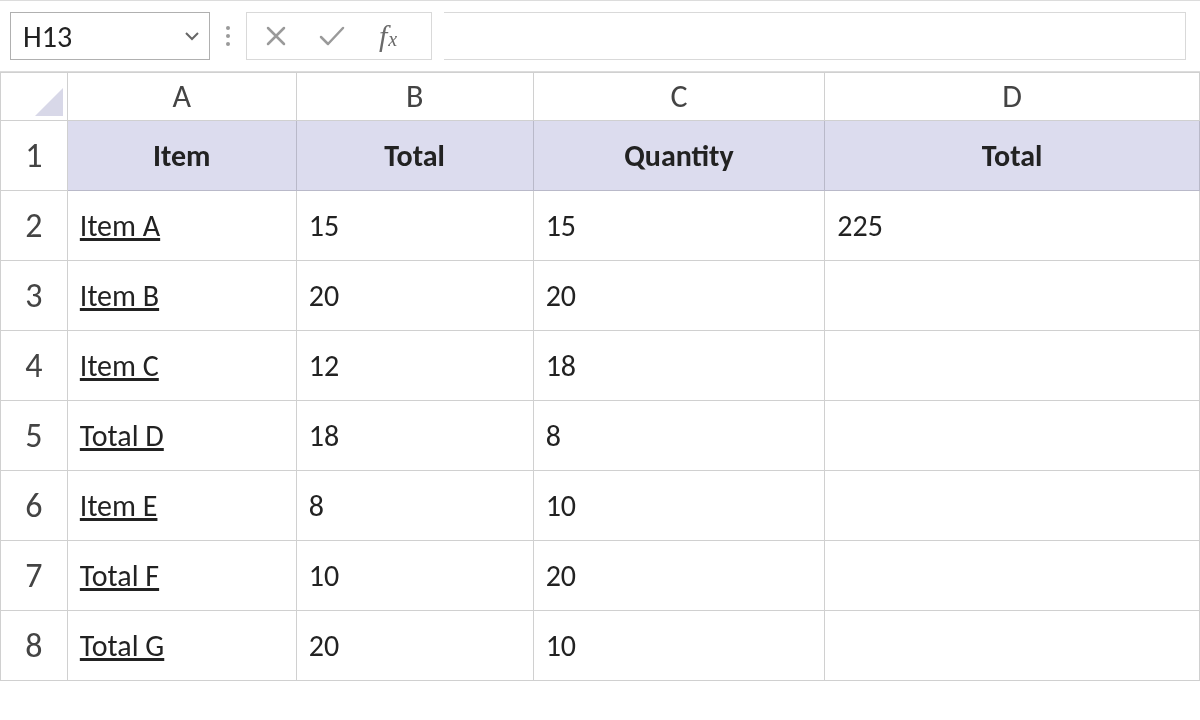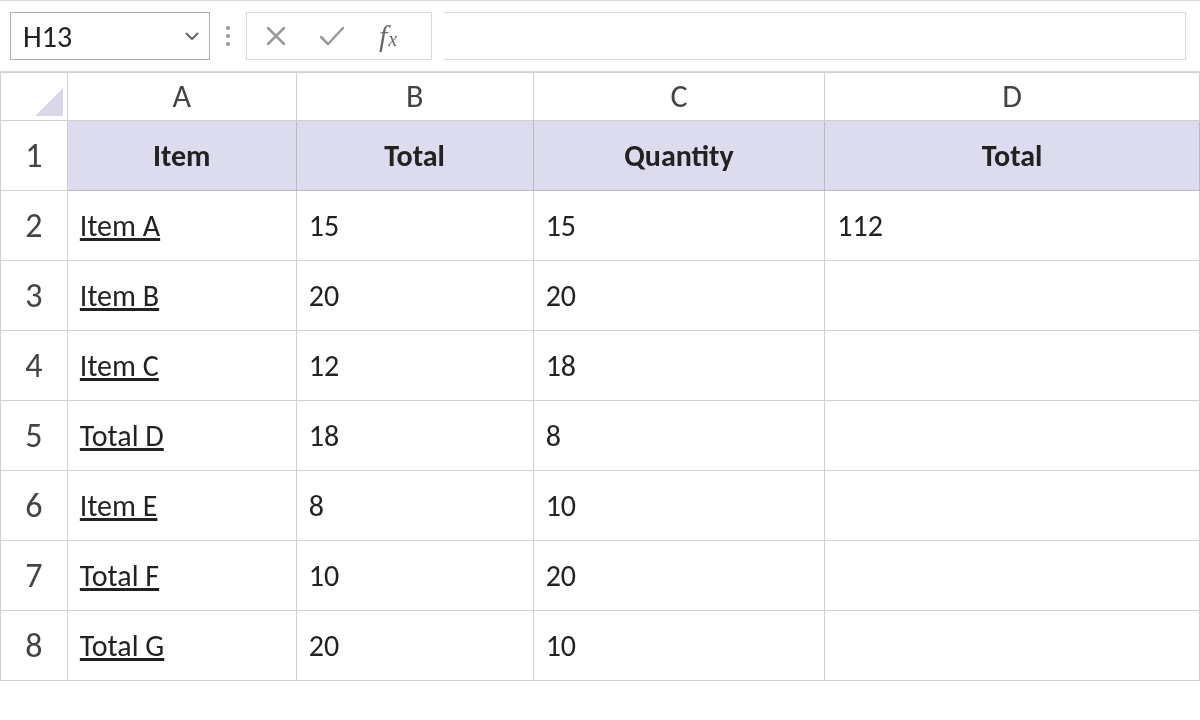--- a/index.html
+++ b/index.html
@@ -233,21 +233,21 @@
       <td class="cell center">Total</td>
       <td class="cell center">Quantity</td>
       <td class="cell center">Total</td>
     </tr>
 
     <tr>
       <td class="row-hdr">2</td>
       <td class="cell text-left">Item A</td>
       <td class="cell text-right">15</td>
       <td class="cell text-right">15</td>
-      <td class="cell text-right">112</td>
+      <td class="cell text-right">225</td>
     </tr>
 
     <tr>
       <td class="row-hdr">3</td>
       <td class="cell text-left">Item B</td>
       <td class="cell text-right">20</td>
       <td class="cell text-right">20</td>
       <td class="cell text-right"></td>
     </tr>
 

